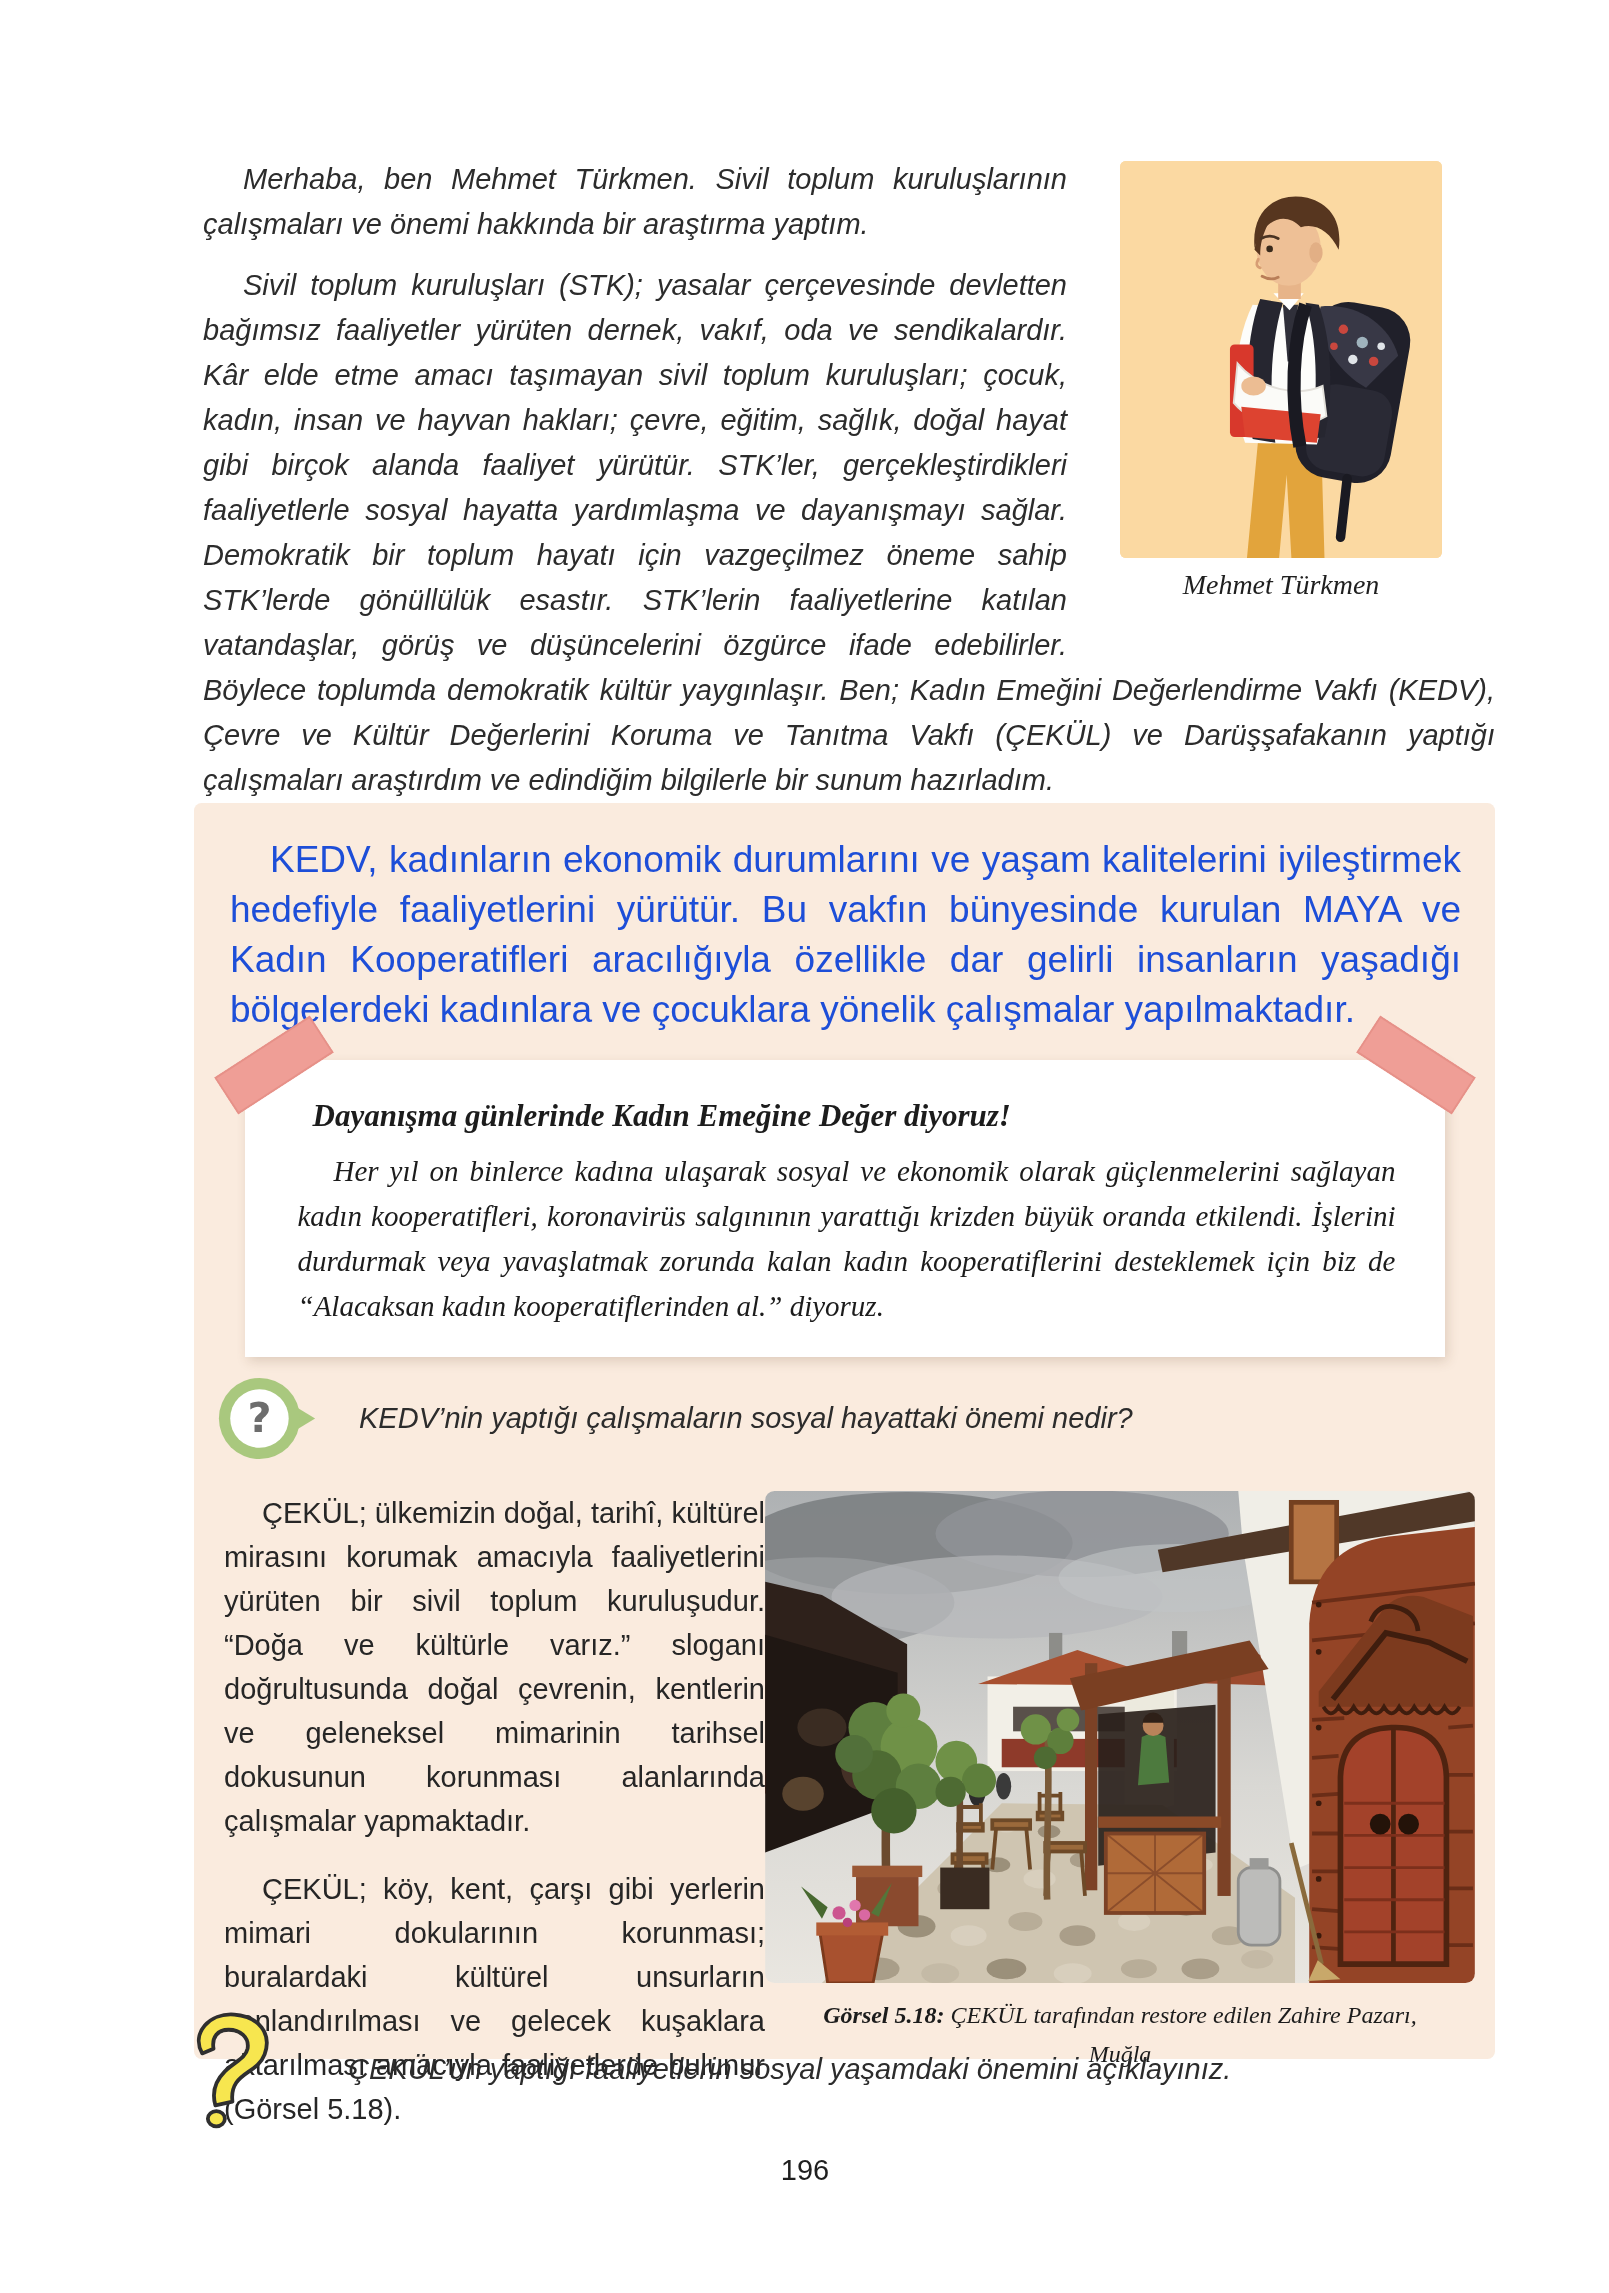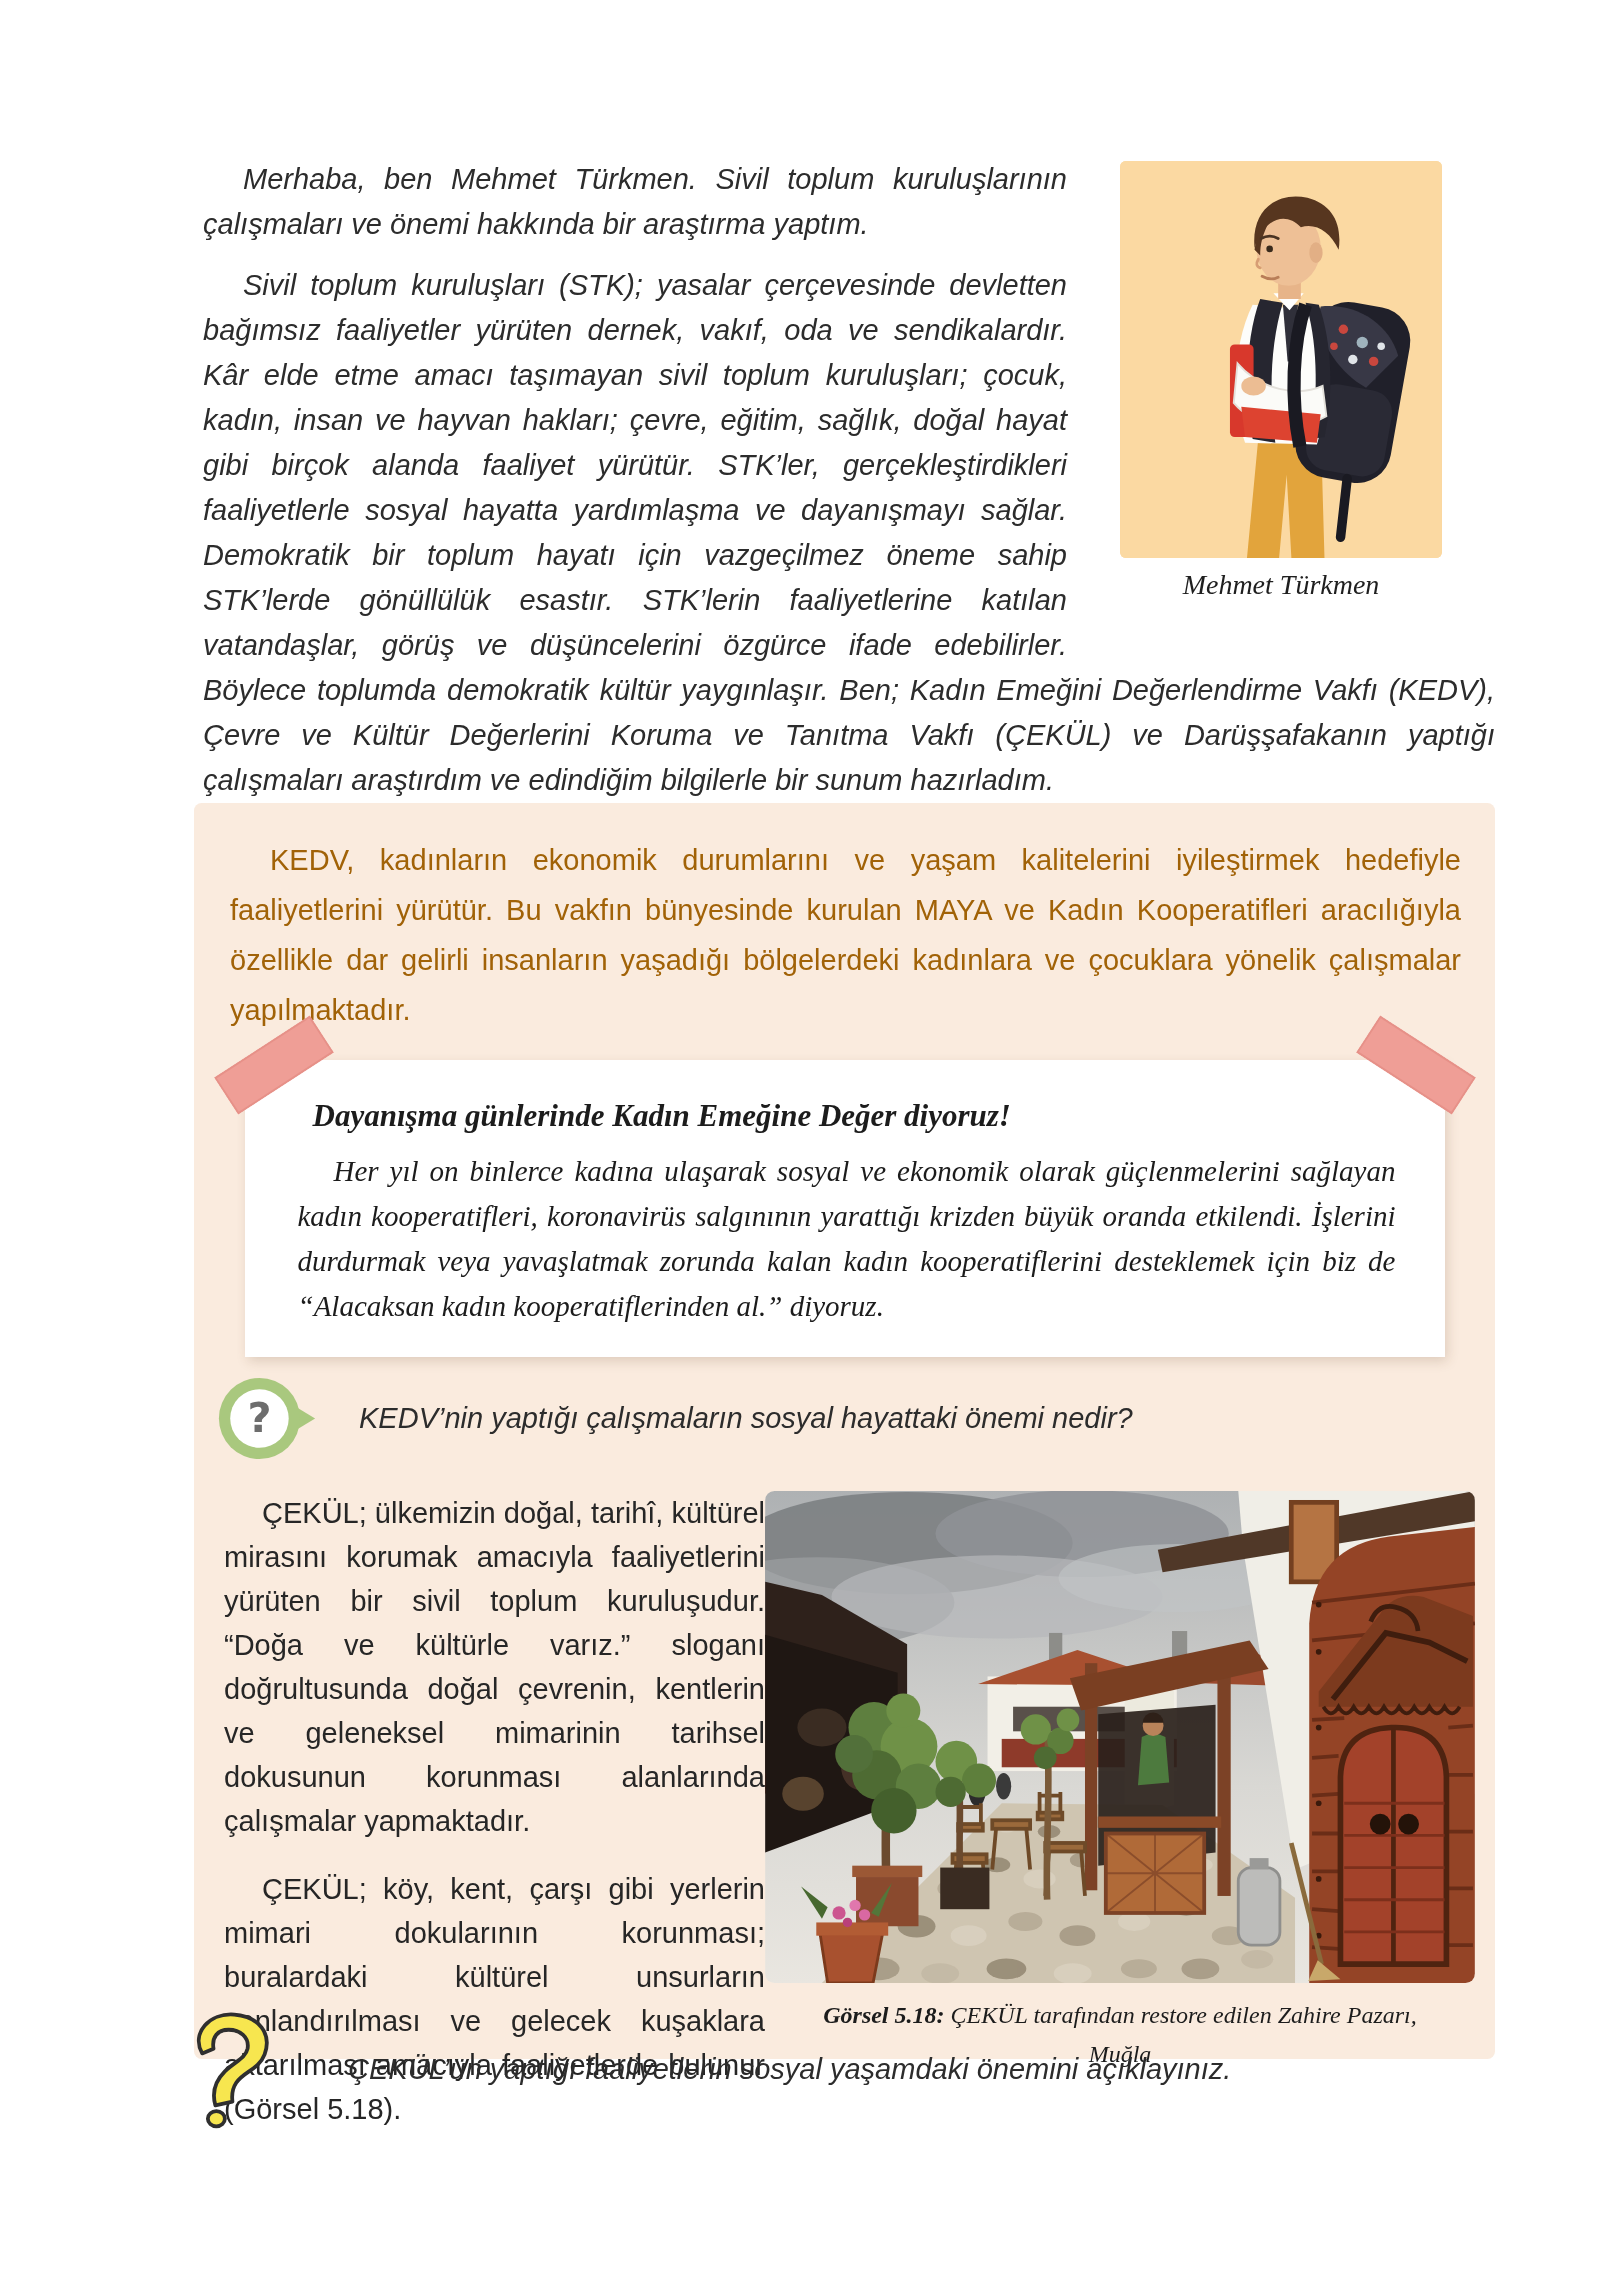--- a/index.html
+++ b/index.html
@@ -14,22 +14,22 @@
 
   .figure-boy{position:absolute;left:1074px;top:161px;width:322px;text-align:center;padding-left:46px;}
   .figure-boy .photo{width:322px;height:397px;background:#fbd9a2;border-radius:5.7px;overflow:hidden;}
   .figure-boy .photo svg{display:block;}
   .figure-boy figcaption{margin-top:11.4px;font-family:"Liberation Serif",serif;
                          font-style:italic;font-size:28px;color:#1f1f1f;}
 
   
   .panel{position:absolute;left:194px;top:803px;width:1301px;height:1256px;
          background:#faebde;border-radius:7.6px;}
-  .kedv-para{margin:0;padding:32px 34px 0 36px;font-size:29px;line-height:50px;
-             text-align:justify;text-indent:40px;color:#a16207;}
+  .kedv-para{margin:0;padding:32px 34px 0 36px;font-size:37px;line-height:50px;
+             text-align:justify;text-indent:40px;color:#1d4ed8;}
 
   .clipping{position:relative;margin:24.6px auto 0 auto;width:1200px;box-sizing:border-box;
             background:#ffffff;box-shadow:2.8px 4.7px 11.4px rgba(95,60,35,.18);
             padding:38px 49px 28px 53px;
             font-family:"Liberation Serif",serif;font-style:italic;color:#1c1c1c;}
   .clipping h3{margin:0 0 15px 0;font-size:31px;font-weight:bold;padding-left:15px;}
   .clipping .clip-body{margin:0;font-size:29px;line-height:45px;text-align:justify;text-indent:36px;}
   .clipping .clip-attr{margin:7.6px 0 0 0;font-size:29px;text-align:right;}
   .tape{position:absolute;width:114px;height:44px;background:#ef9e96;
         box-shadow:inset 0 0 0 1.9px rgba(214,120,112,.35);}
@@ -277,15 +277,16 @@
   </section>
 
   <div class="qrow q2">
     <svg class="qicon2" viewBox="0 0 94 130" xmlns="http://www.w3.org/2000/svg">
       <path d="M16,48 C4,26 24,5 50,7 C76,9 90,27 82,49 C76,65 60,67 52,79 C48,85 47,91 48,99 L30,103 C26,89 30,77 40,67 C50,57 62,53 64,43 C66,31 56,23 44,23 C32,23 26,31 28,43 Z" fill="#f7e64f" stroke="#2f2f2f" stroke-width="4" stroke-linejoin="round"></path>
       <ellipse cx="31" cy="117" rx="9" ry="8" fill="#f7e64f" stroke="#2f2f2f" stroke-width="4"></ellipse>
     </svg>
     <p>ÇEKÜL’ün yaptığı faaliyetlerin sosyal yaşamdaki önemini açıklayınız.</p>
   </div>
 
+  <div class="pagenum">196</div>
 
 </div>
 
 
 </body></html>

